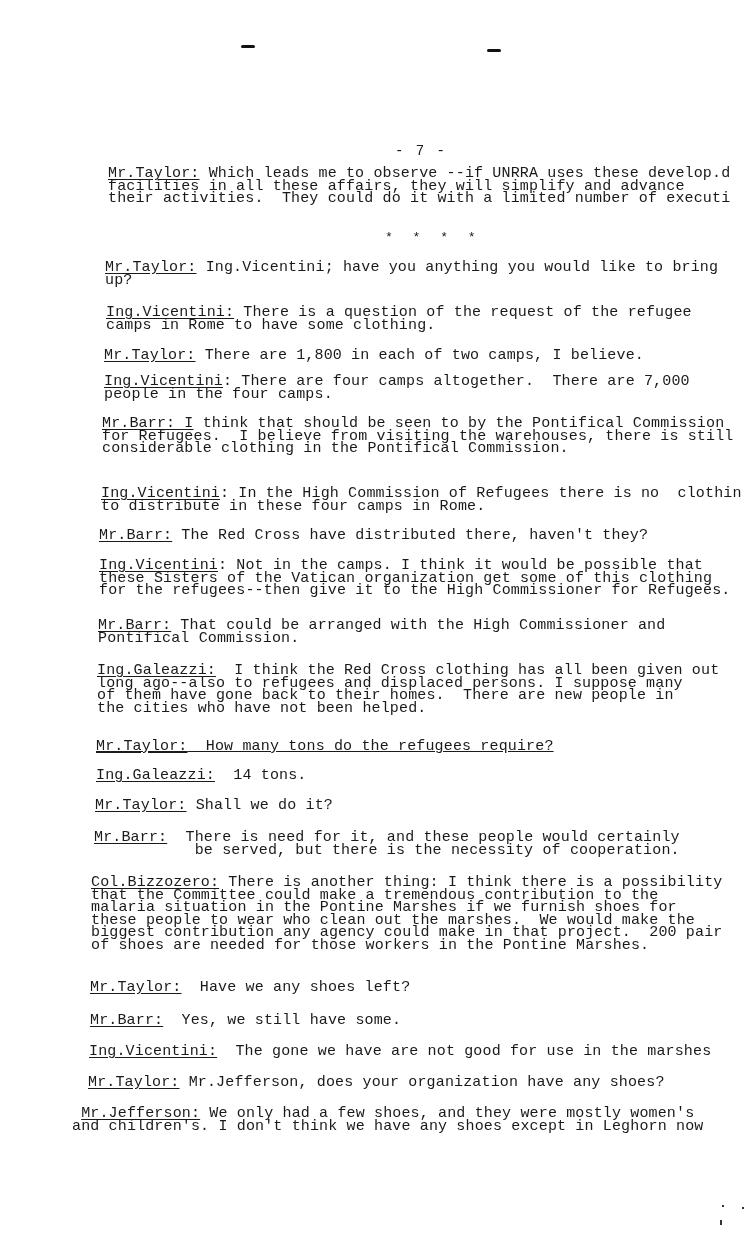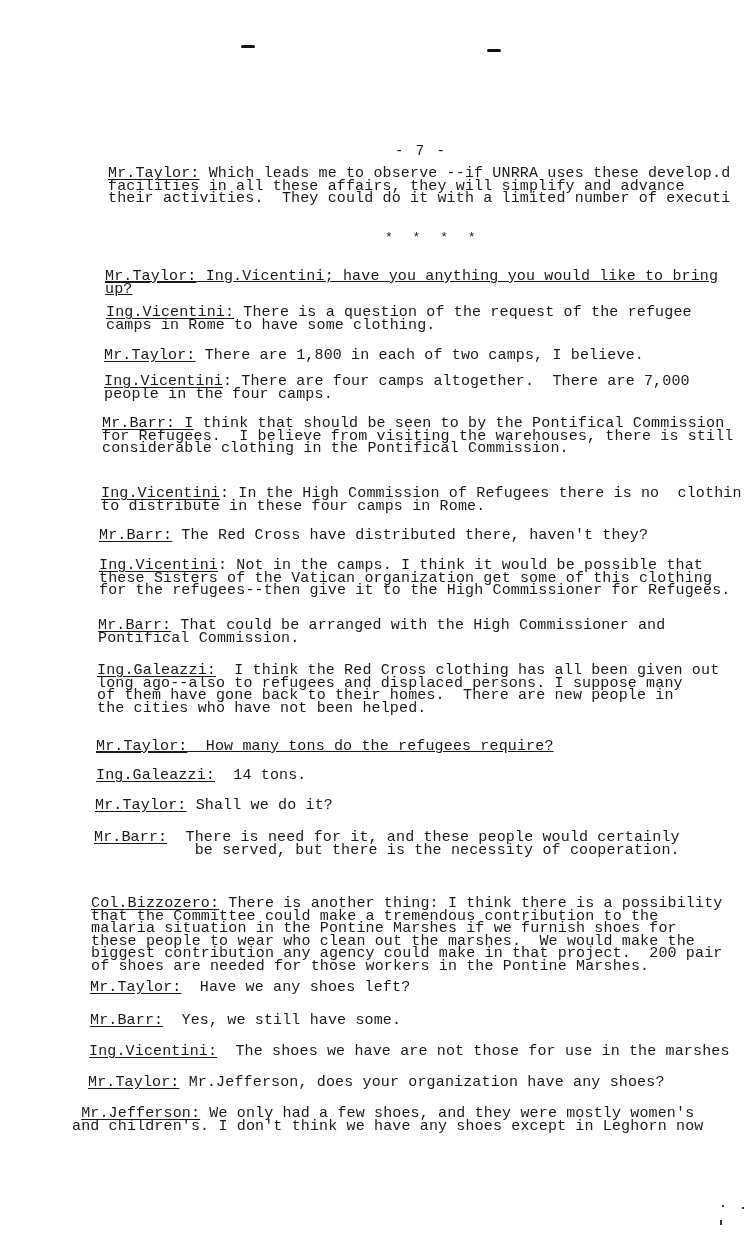--- a/index.html
+++ b/index.html
@@ -17,21 +17,21 @@
 
 <div class="mark" style="top:45px;left:241px;width:14px;"></div>
 <div class="mark" style="top:49px;left:487px;width:14px;"></div>
 
 <div class="page-num">- 7 -</div>
 
 <div id="paras">
     <div class="para" style="left: 108px; top: 168px;"><span class="speaker">Mr.Taylor:</span><span> Which leads me to observe --if UNRRA uses these develop.d
 facilities in all these affairs, they will simplify and advance
 their activities.  They could do it with a limited number of executi</span></div>
-    <div class="para" style="left: 105px; top: 271px; text-decoration: underline;"><span class="speaker">Mr.Taylor:</span><span> Ing.Vicentini; have you anything you would like to bring
+    <div class="para" style="left: 105px; top: 262px;"><span class="speaker">Mr.Taylor:</span><span> Ing.Vicentini; have you anything you would like to bring
 up?</span></div>
     <div class="para" style="left: 106px; top: 307px;"><span class="speaker">Ing.Vicentini:</span><span> There is a question of the request of the refugee
 camps in Rome to have some clothing.</span></div>
     <div class="para" style="left: 104px; top: 350px;"><span class="speaker">Mr.Taylor:</span><span> There are 1,800 in each of two camps, I believe.</span></div>
     <div class="para" style="left: 104px; top: 376px;"><span class="speaker">Ing.Vicentini</span><span>: There are four camps altogether.  There are 7,000
 people in the four camps.</span></div>
     <div class="para" style="left: 102px; top: 418px;"><span class="speaker">Mr.Barr: I</span><span> think that should be seen to by the Pontifical Commission
 for Refugees.  I believe from visiting the warehouses, there is still
 considerable clothing in the Pontifical Commission.</span></div>
     <div class="para" style="left: 101px; top: 488px;"><span class="speaker">Ing.Vicentini</span><span>: In the High Commission of Refugees there is no  clothin
@@ -44,29 +44,29 @@
 Pontifical Commission.</span></div>
     <div class="para" style="left: 97px; top: 665px;"><span class="speaker">Ing.Galeazzi:</span><span>  I think the Red Cross clothing has all been given out
 long ago--also to refugees and displaced persons. I suppose many
 of them have gone back to their homes.  There are new people in
 the cities who have not been helped.</span></div>
     <div class="para" style="left: 96px; top: 741px; text-decoration: underline;"><span class="speaker">Mr.Taylor:</span><span>  How many tons do the refugees require?</span></div>
     <div class="para" style="left: 96px; top: 770px;"><span class="speaker">Ing.Galeazzi:</span><span>  14 tons.</span></div>
     <div class="para" style="left: 95px; top: 800px;"><span class="speaker">Mr.Taylor:</span><span> Shall we do it?</span></div>
     <div class="para" style="left: 94px; top: 832px; text-align: right;"><span class="speaker">Mr.Barr:</span><span>  There is need for it, and these people would certainly
 be served, but there is the necessity of cooperation.</span></div>
-    <div class="para" style="left: 91px; top: 877px; margin-top: 21px;"><span class="speaker">Col.Bizzozero:</span><span> There is another thing: I think there is a possibility
+    <div class="para" style="left: 91px; top: 877px;"><span class="speaker">Col.Bizzozero:</span><span> There is another thing: I think there is a possibility
 that the Committee could make a tremendous contribution to the
 malaria situation in the Pontine Marshes if we furnish shoes for
 these people to wear who clean out the marshes.  We would make the
 biggest contribution any agency could make in that project.  200 pair
 of shoes are needed for those workers in the Pontine Marshes.</span></div>
     <div class="para" style="left: 90px; top: 982px;"><span class="speaker">Mr.Taylor:</span><span>  Have we any shoes left?</span></div>
     <div class="para" style="left: 90px; top: 1015px;"><span class="speaker">Mr.Barr:</span><span>  Yes, we still have some.</span></div>
-    <div class="para" style="left: 89px; top: 1046px;"><span class="speaker">Ing.Vicentini:</span><span>  The shoes we have are not those for use in the marshes</span></div>
+    <div class="para" style="left: 89px; top: 1046px;"><span class="speaker">Ing.Vicentini:</span><span>  The gone we have are not good for use in the marshes</span></div>
     <div class="para" style="left: 88px; top: 1077px;"><span class="speaker">Mr.Taylor:</span><span> Mr.Jefferson, does your organization have any shoes?</span></div>
     <div class="para" style="left: 72px; top: 1108px; text-align: center;"><span class="speaker">Mr.Jefferson:</span><span> We only had a few shoes, and they were mostly women's
 and children's. I don't think we have any shoes except in Leghorn now</span></div>
   </div>
 
 <div class="stars">* * * *</div>
 
 <div class="speck" style="top:1205px;left:722px;"></div>
 <div class="speck" style="top:1207px;left:742px;"></div>
 <div class="speck" style="top:1220px;left:720px;height:5px;"></div>

